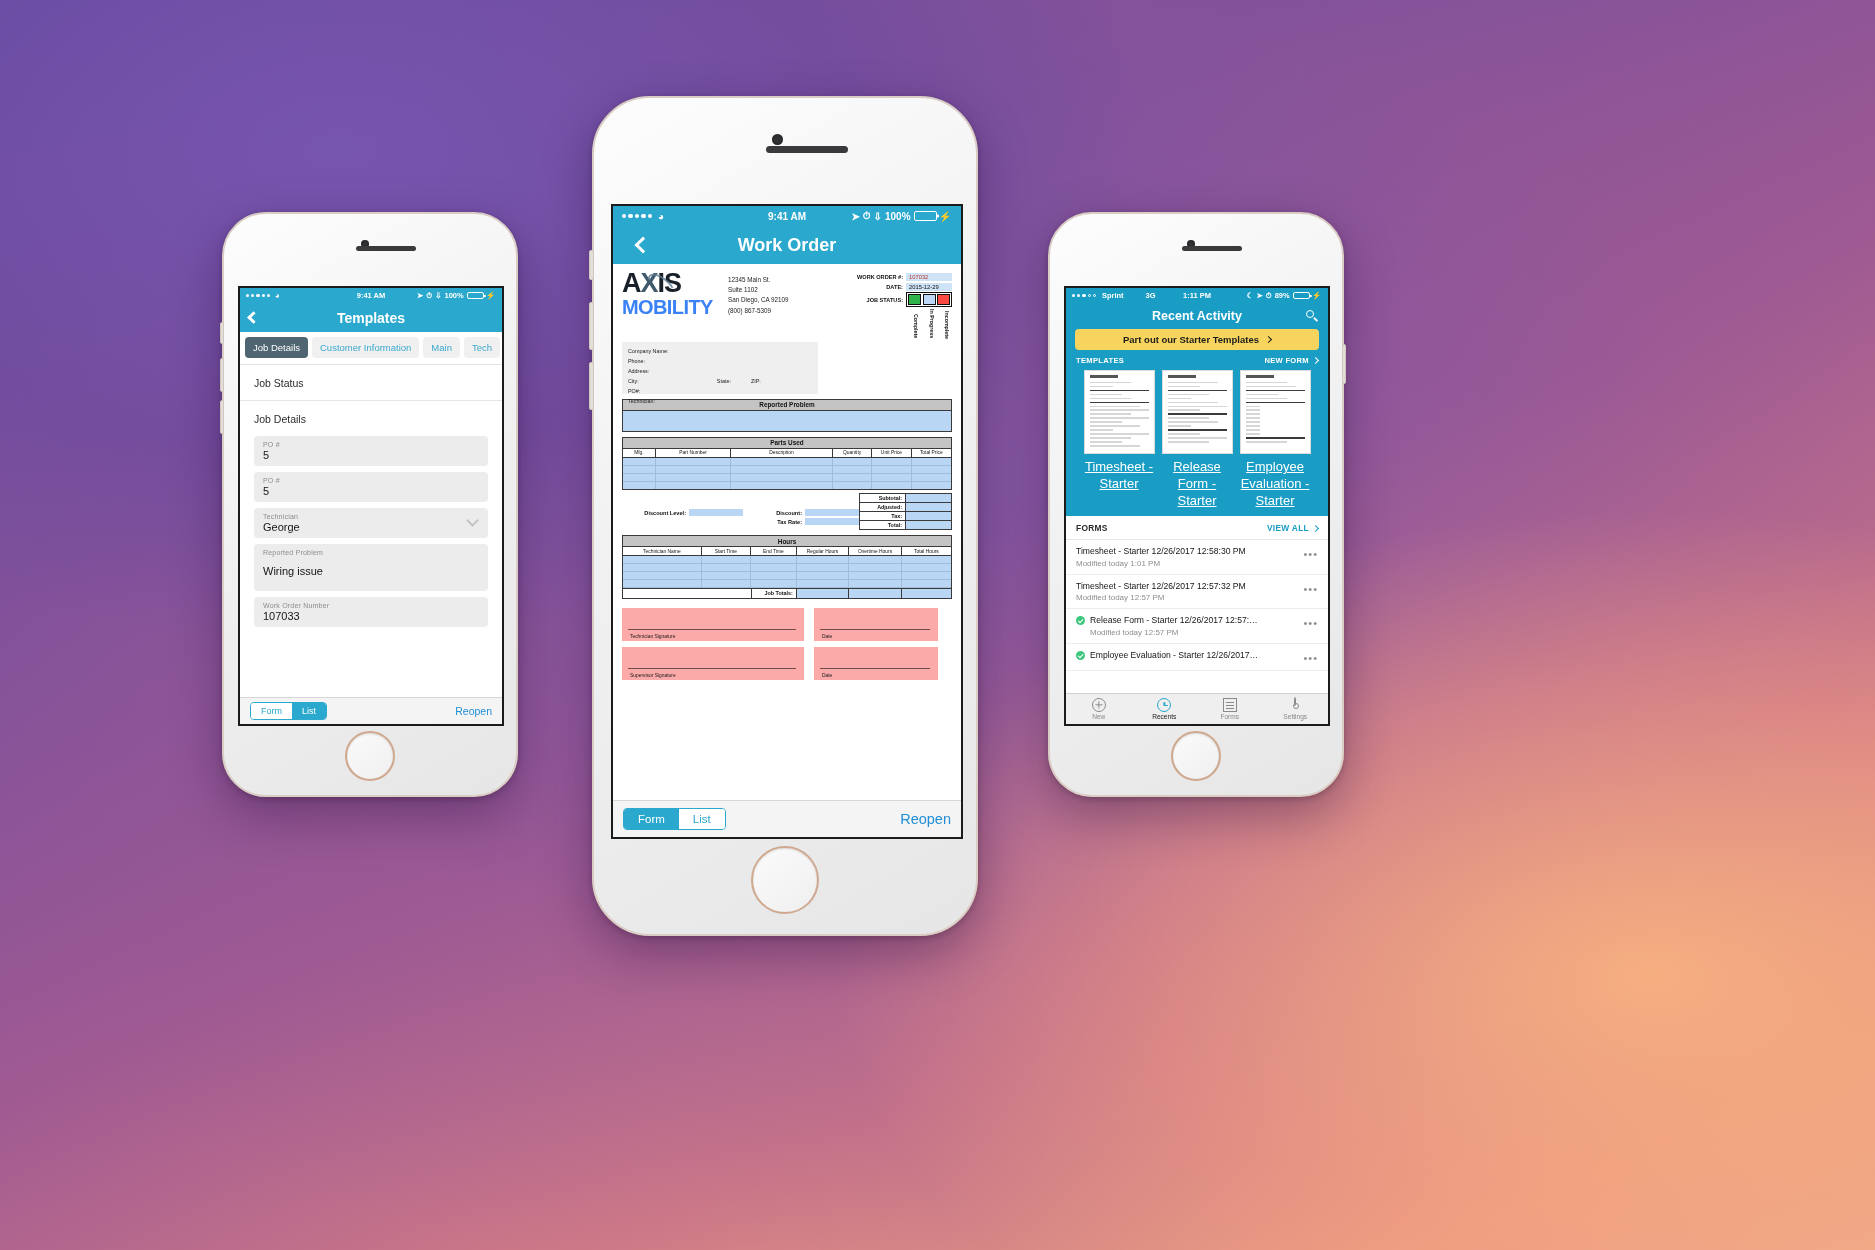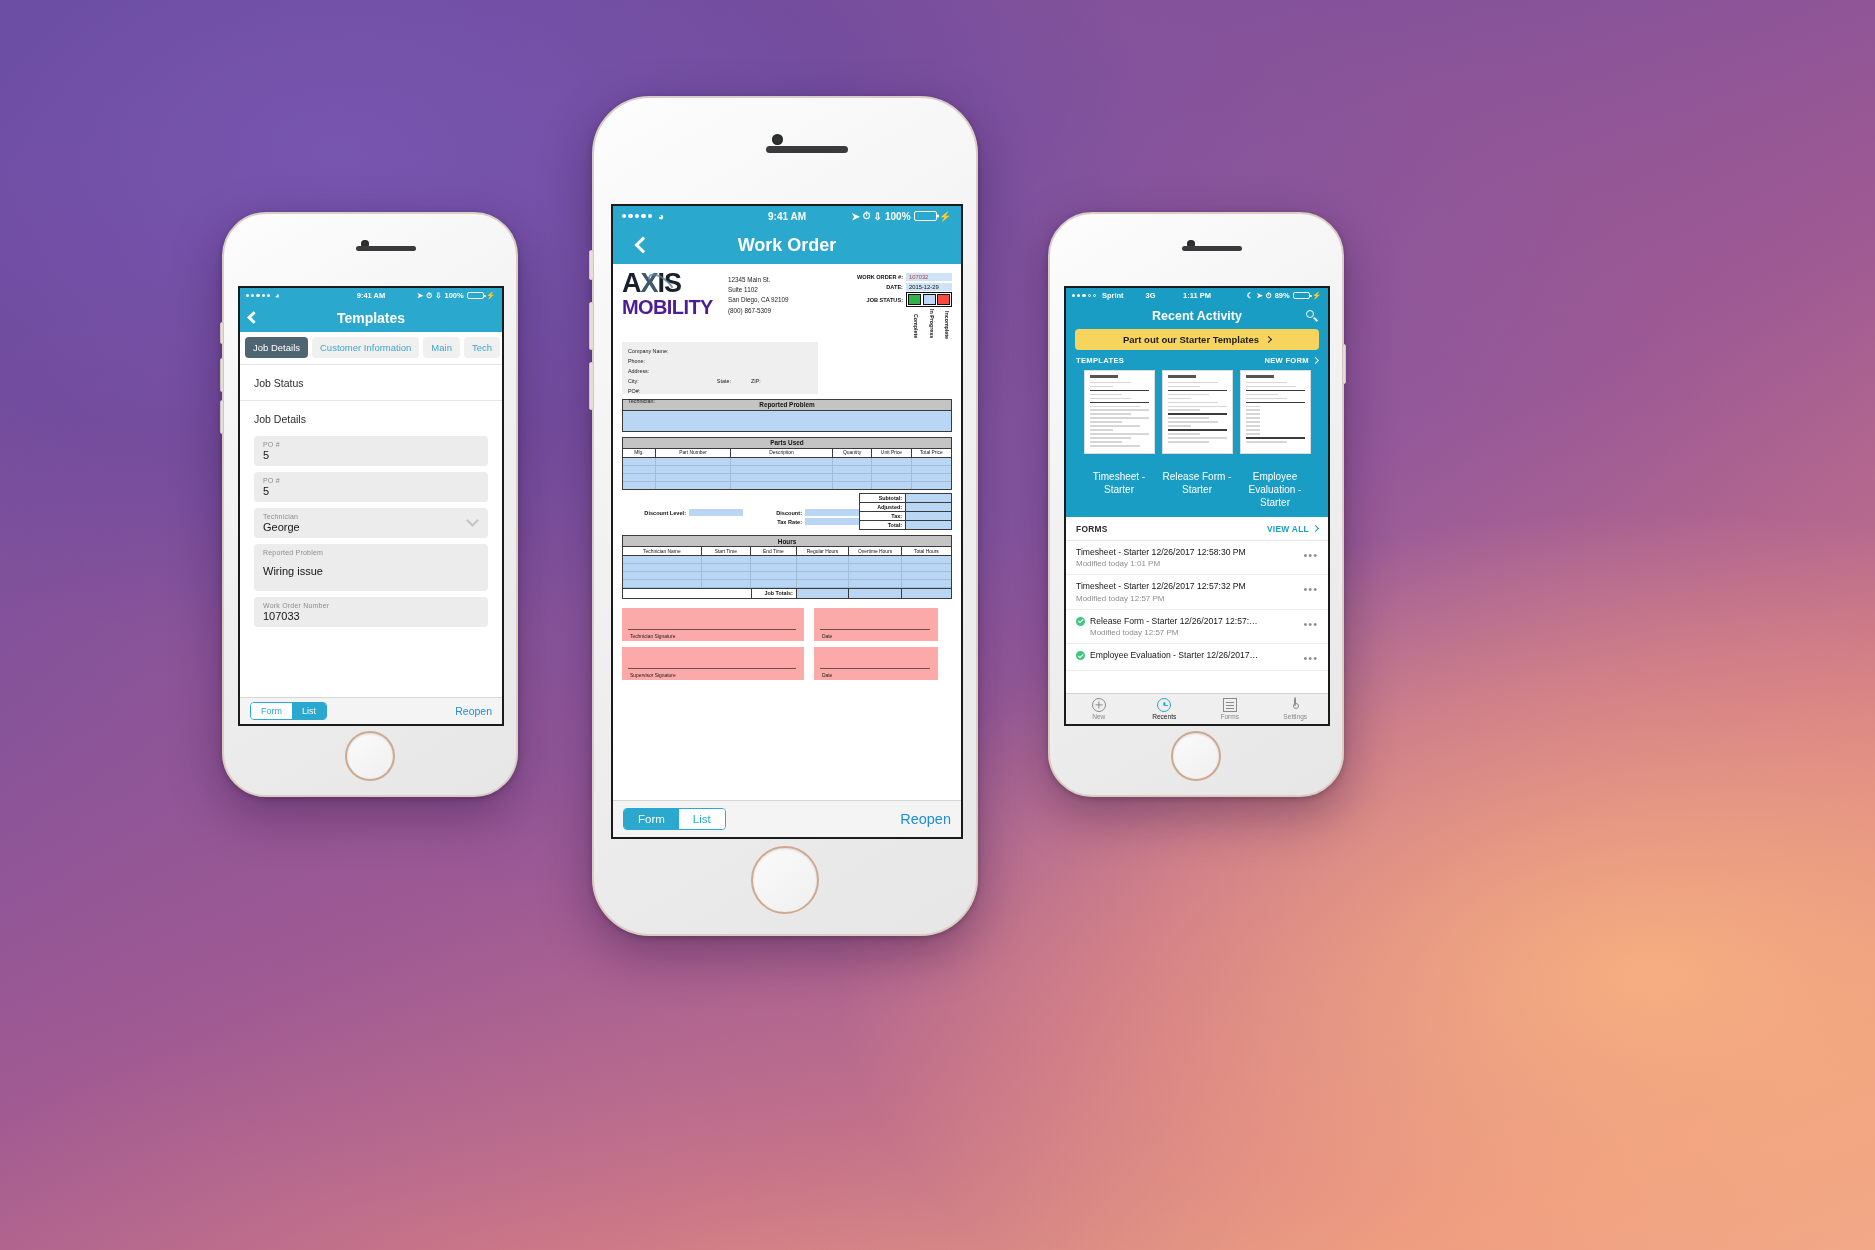--- a/index.html
+++ b/index.html
@@ -169,21 +169,21 @@
   .letterhead { display: flex; align-items: flex-start; gap: 8px; }
   .logo-wrap { width: 98px; flex: 0 0 auto; }
   .logo-axis {
     font-size: 27px; font-weight: bold; letter-spacing: -1px;
     color: #18202a; line-height: .95; position: relative;
     font-family: "Liberation Sans", sans-serif;
   }
   .logo-axis .x { color: #3f5a6d; }
   .logo-mob {
     font-size: 20px; font-weight: bold; letter-spacing: -.6px;
-    color: #4c1d95; line-height: .95; margin-top: 1px;
+    color: #3b82f6; line-height: .95; margin-top: 1px;
   }
   .logo-wave {
     position: absolute; left: 24px; top: 6px; width: 30px; height: 14px;
     border: 2px solid #5f7d91; border-radius: 50%;
     border-right-color: transparent; border-bottom-color: transparent;
     transform: rotate(35deg); opacity: .8;
   }
   .addr { font-size: 6.3px; line-height: 1.62; color: #1d1d1d; padding-top: 4px; }
   .wo-meta { margin-left: auto; text-align: right; padding-top: 2px; }
   .wo-row { display: flex; justify-content: flex-end; align-items: center; gap: 3px; margin-bottom: 1.5px; }
@@ -318,22 +318,23 @@
   .tpl-thumb {
     height: 84px; background: #fff; border: 1px solid #dcdcdc;
     padding: 4px 5px; overflow: hidden;
   }
   .tl { height: 1.6px; background: #d6d6d6; margin-bottom: 2.4px; }
   .tl.dark { background: #3b3b3b; }
   .tl.w40 { width: 40%; } .tl.w55 { width: 55%; } .tl.w70 { width: 70%; }
   .tl.w85 { width: 85%; } .tl.w100 { width: 100%; } .tl.w25 { width: 25%; }
   .tl.title { height: 2.6px; width: 48%; background: #555; margin-bottom: 4px; }
   .tpl-name {
-    font-size: 10px; color: #fff; text-align: center; margin-top: 16px;
+    font-size: 13px; color: #fff; text-align: center; margin-top: 4px;
     line-height: 1.32;
+    text-decoration: underline;
   }
 
   .forms-head {
     display: flex; align-items: center; justify-content: space-between;
     padding: 7px 10px 6px 10px; background: #fff;
     font-size: 8.4px; font-weight: bold; color: #2b2b2b; letter-spacing: .3px;
     border-bottom: 1px solid #e6e6e6;
   }
   .view-all { color: #1a9dc4; display: flex; align-items: center; gap: 4px; }
   .form-row {

